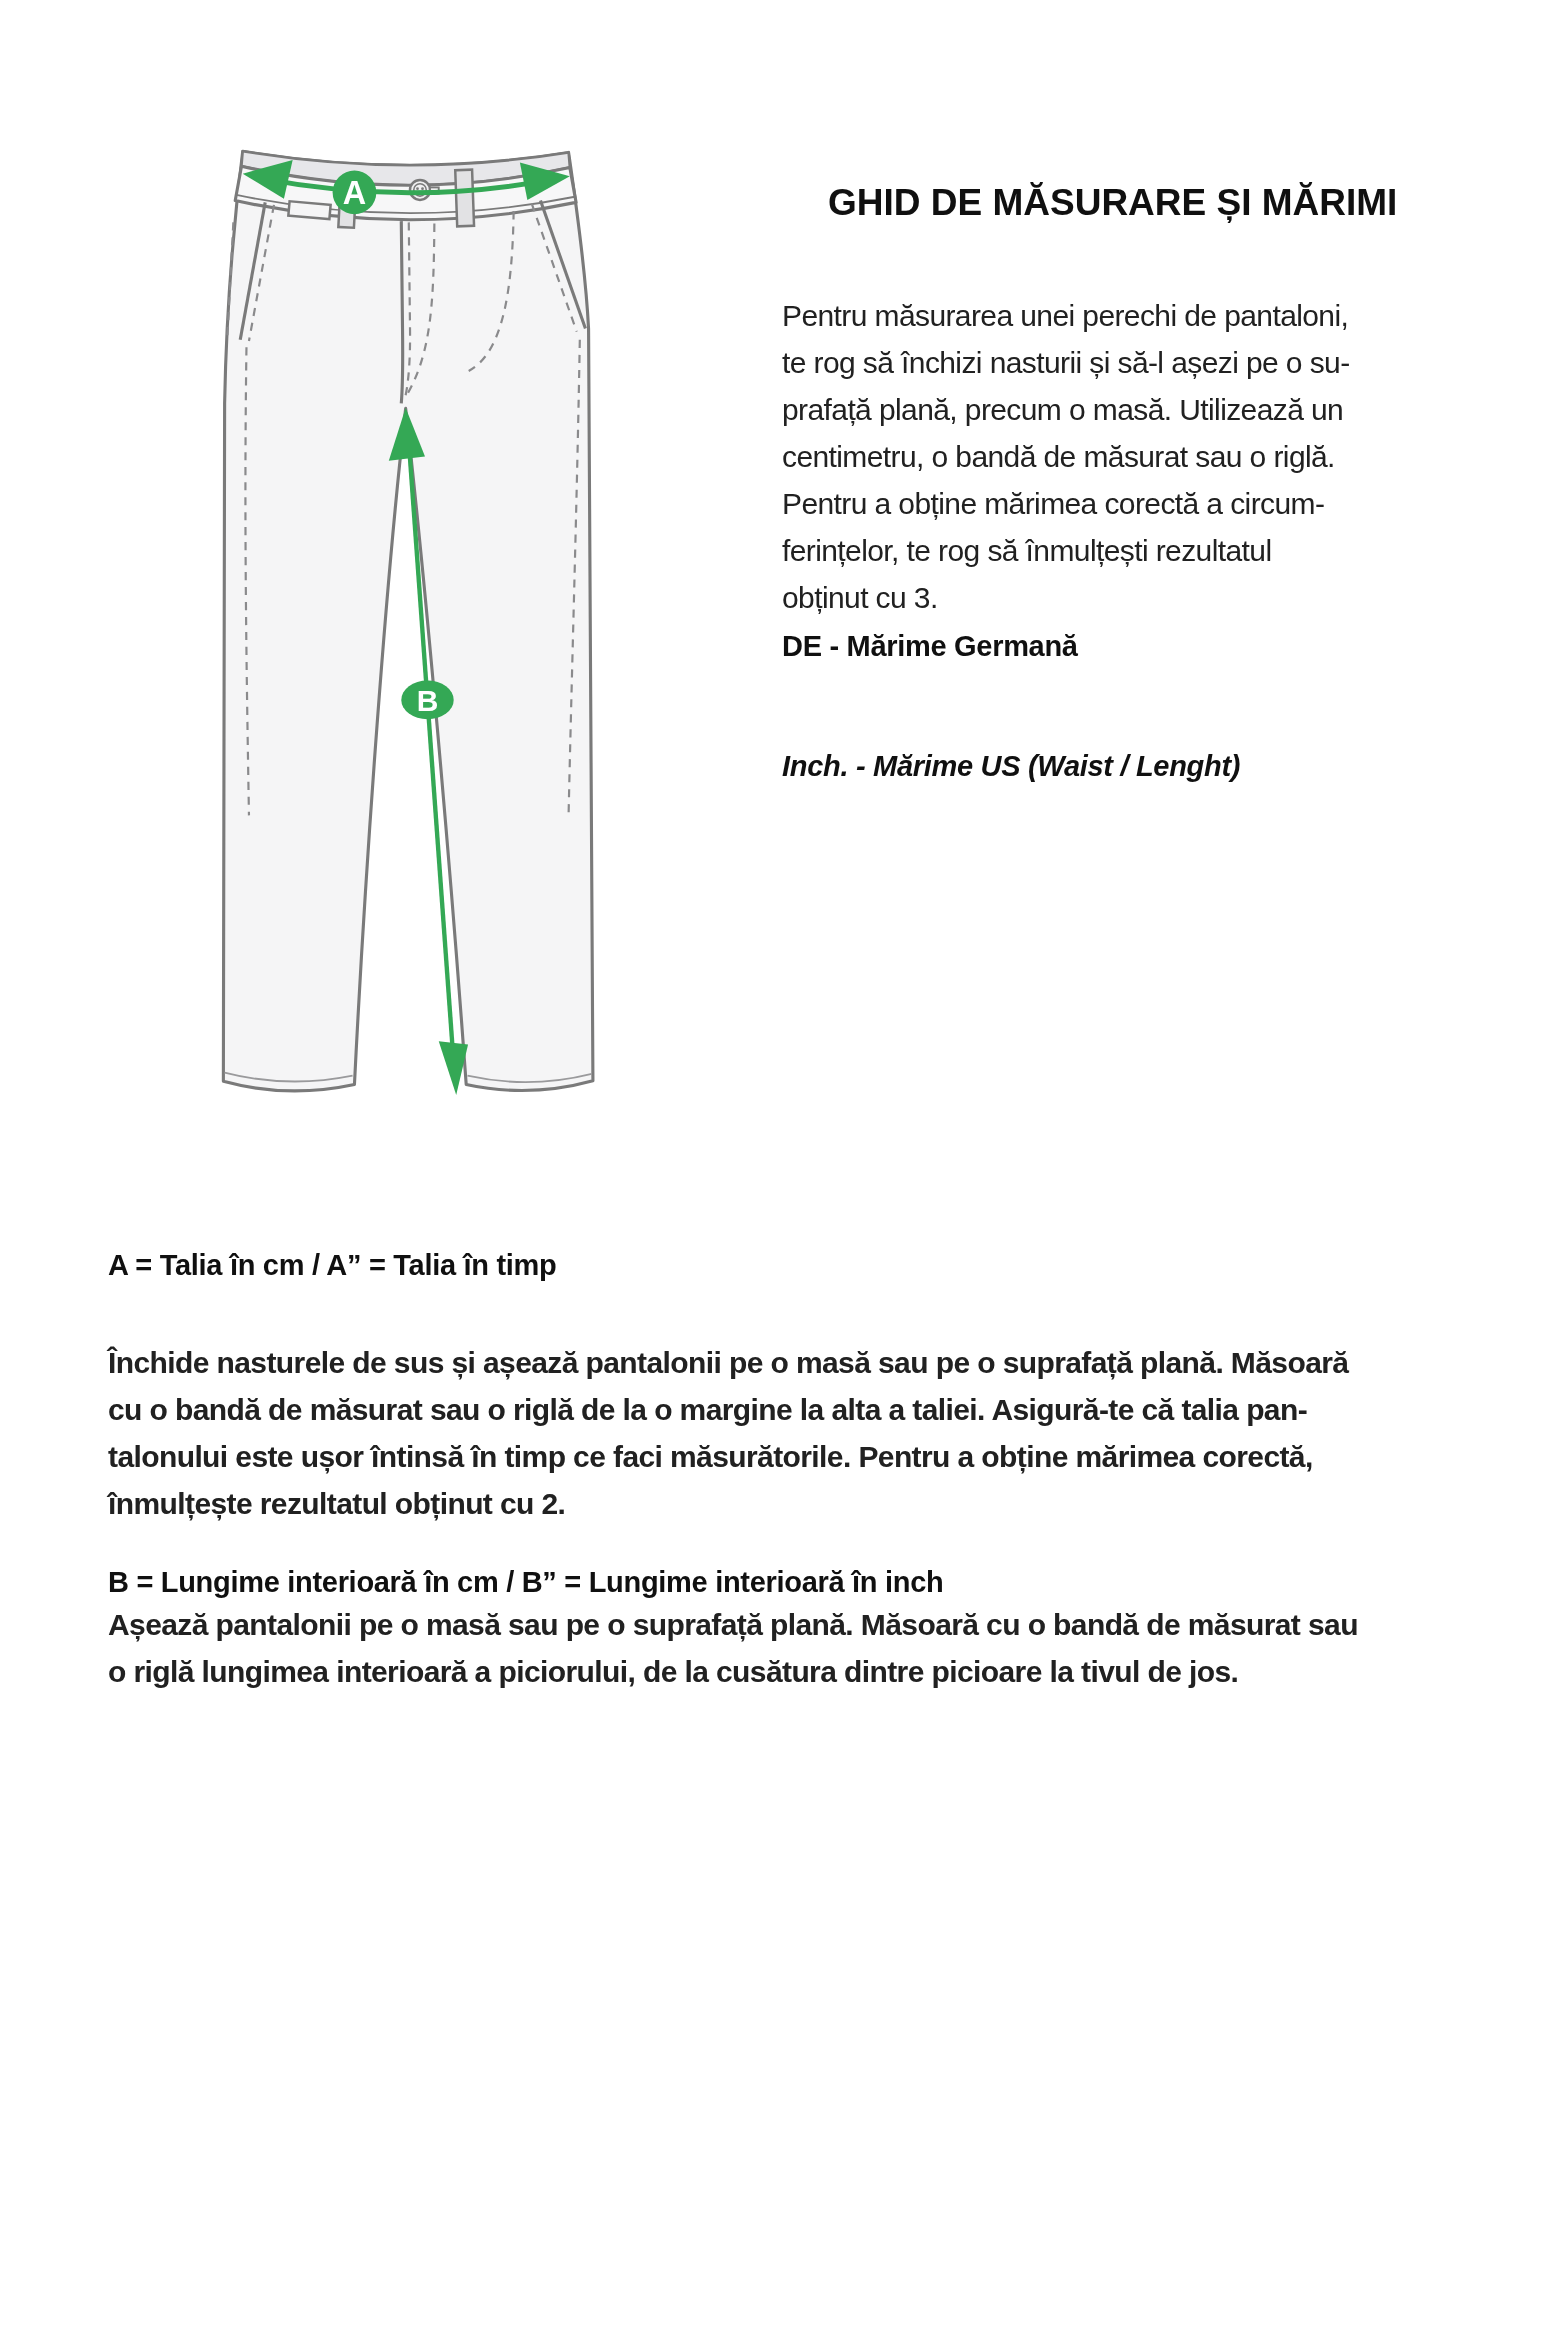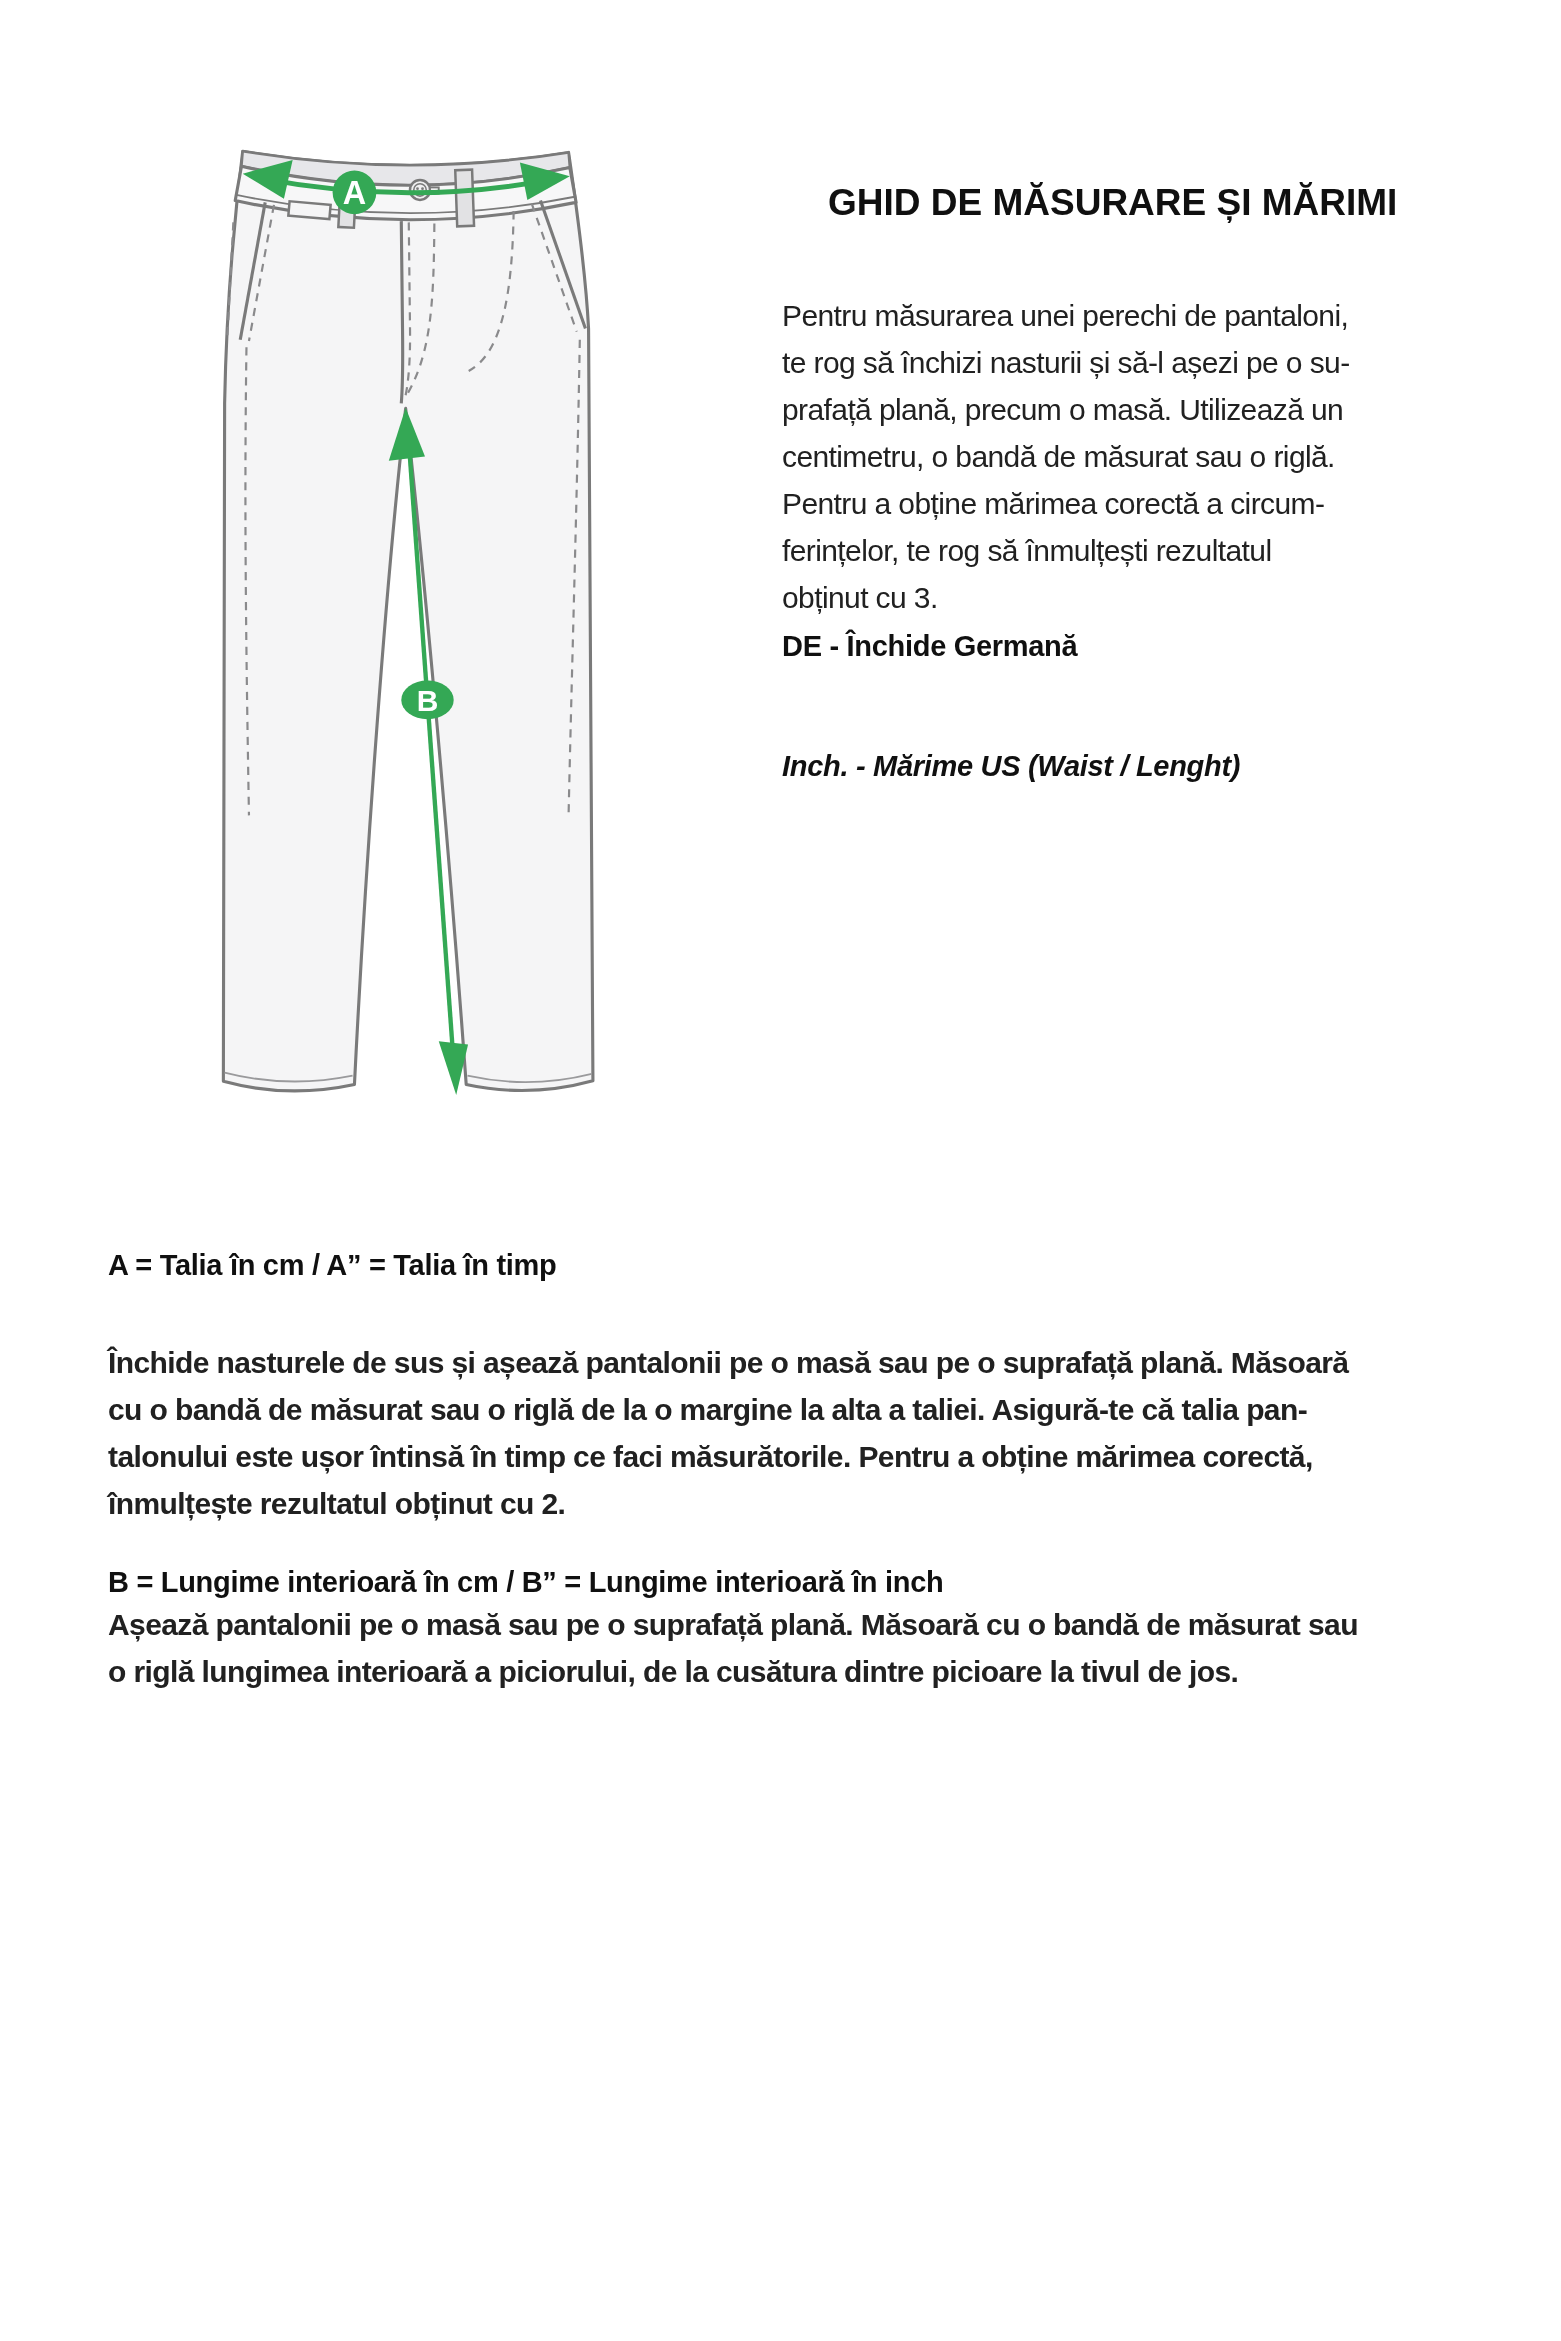--- a/index.html
+++ b/index.html
@@ -116,21 +116,21 @@
 </div>
 
 <h1 class="abs page-title">GHID DE MĂSURARE ȘI MĂRIMI</h1>
 <p class="abs intro">Pentru măsurarea unei perechi de pantaloni,
 te rog să închizi nasturii și să-l așezi pe o su-
 prafață plană, precum o masă. Utilizează un
 centimetru, o bandă de măsurat sau o riglă.
 Pentru a obține mărimea corectă a circum-
 ferințelor, te rog să înmulțești rezultatul
 obținut cu 3.</p>
-<div class="abs bold-line de-line">DE - Închide Germană</div>
+<div class="abs bold-line de-line">DE - Mărime Germană</div>
 <div class="abs bold-line inch-line">Inch. - Mărime US (Waist / Lenght)</div>
 
 <div class="abs section-heading heading-a">A = Talia în cm  / A” = Talia în timp</div>
 <p class="abs section-body body-a">Închide nasturele de sus și așează pantalonii pe o masă sau pe o suprafață plană. Măsoară
 cu o bandă de măsurat sau o riglă de la o margine la alta a taliei. Asigură-te că talia pan-
 talonului este ușor întinsă în timp ce faci măsurătorile. Pentru a obține mărimea corectă,
 înmulțește rezultatul obținut cu 2.</p>
 
 <div class="abs section-heading heading-b">B = Lungime interioară în cm / B” = Lungime interioară în inch</div>
 <p class="abs section-body body-b">Așează pantalonii pe o masă sau pe o suprafață plană. Măsoară cu o bandă de măsurat sau

